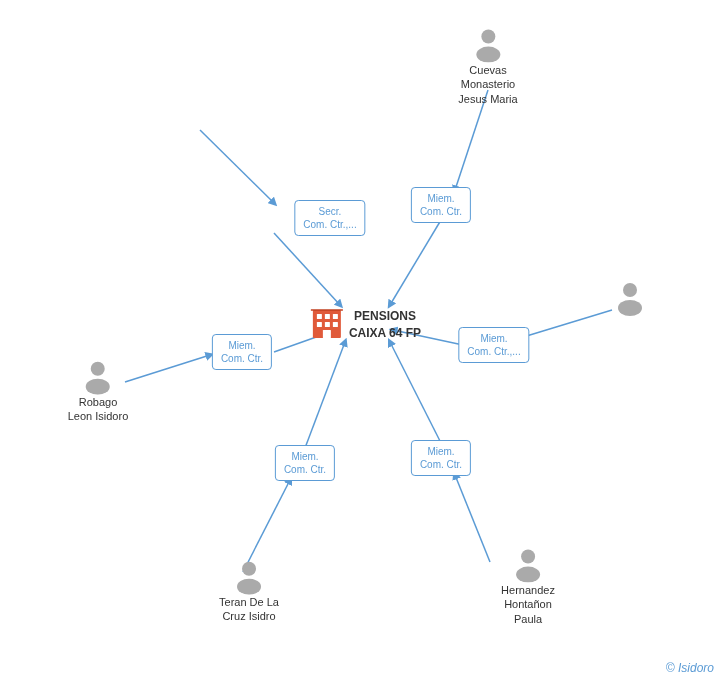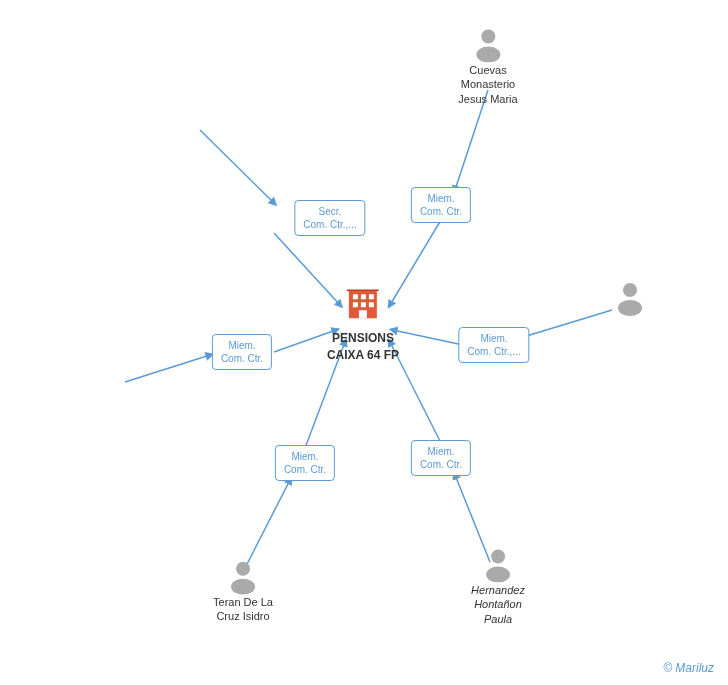--- a/index.html
+++ b/index.html
@@ -52,21 +52,21 @@
       color: #5b9bd5;
       text-align: center;
       line-height: 1.3;
       white-space: nowrap;
       min-width: 60px;
     }
     .center-node {
       position: absolute;
       transform: translate(-50%, -50%);
       display: flex;
-      flex-direction: column;
+      flex-direction: row;
       align-items: center;
     }
     .center-label {
       font-size: 12px;
       font-weight: bold;
       color: #333;
       text-align: center;
       margin-top: 6px;
       line-height: 1.4;
     }
@@ -144,30 +144,37 @@
     <div class="node-label">Cuevas<br>Monasterio<br>Jesus Maria</div>
   </div>
 
   <div class="node" style="left:630px;top:297px;">
     <svg class="person-icon" viewBox="0 0 38 38" fill="#aaa">
       <circle cx="19" cy="12" r="7"></circle>
       <ellipse cx="19" cy="30" rx="12" ry="8"></ellipse>
     </svg>
   </div>
 
-
-  <div class="node" style="left:243px;top:590px;">
+  <div class="node" style="left:98px;top:390px;">
+    <svg class="person-icon" viewBox="0 0 38 38" fill="#aaa">
+      <circle cx="19" cy="12" r="7"></circle>
+      <ellipse cx="19" cy="30" rx="12" ry="8"></ellipse>
+    </svg>
+    <div class="node-label">Robago<br>Leon Isidoro</div>
+  </div>
+
+  <div class="node" style="left:249px;top:590px;">
     <svg class="person-icon" viewBox="0 0 38 38" fill="#aaa">
       <circle cx="19" cy="12" r="7"></circle>
       <ellipse cx="19" cy="30" rx="12" ry="8"></ellipse>
     </svg>
     <div class="node-label">Teran De La<br>Cruz Isidro</div>
   </div>
 
-  <div class="node" style="left:498px;top:585px;font-style:italic;">
+  <div class="node" style="left:528px;top:585px;">
     <svg class="person-icon" viewBox="0 0 38 38" fill="#aaa">
       <circle cx="19" cy="12" r="7"></circle>
       <ellipse cx="19" cy="30" rx="12" ry="8"></ellipse>
     </svg>
     <div class="node-label">Hernandez<br>Hontañon<br>Paula</div>
   </div>
 
   <div class="relation-box" style="left:290px;top:218px;margin-left:40px;">
     Secr.<br>Com. Ctr.,...
   </div>
@@ -186,15 +193,15 @@
 
   <div class="relation-box" style="left:305px;top:463px;">
     Miem.<br>Com. Ctr.
   </div>
 
   <div class="relation-box" style="left:441px;top:458px;">
     Miem.<br>Com. Ctr.
   </div>
 
   <div class="watermark">
-    <span>© Mariluz</span>
+    <span>© Isidoro</span>
   </div>
 </div>
 
 </body></html>

